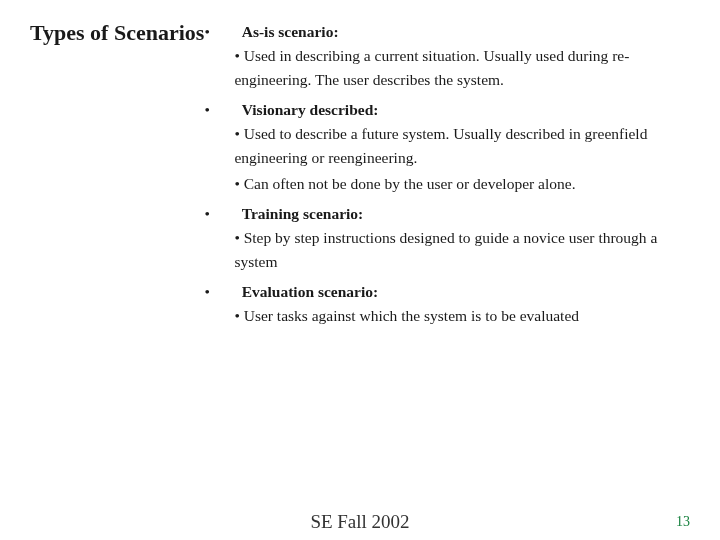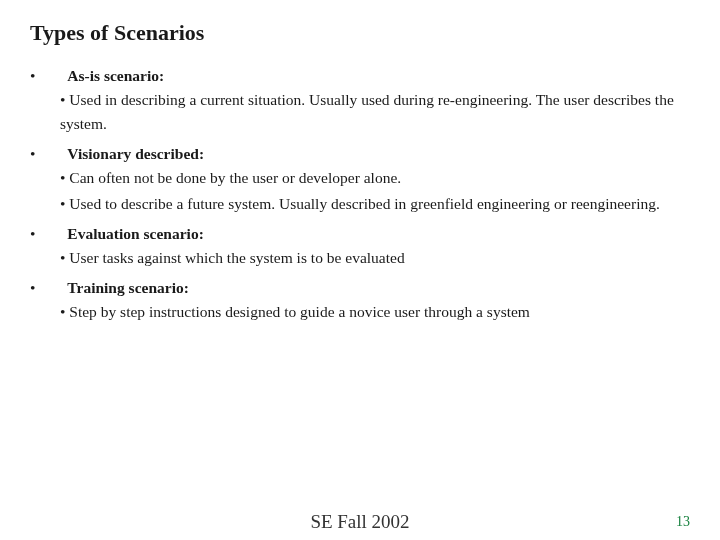--- a/index.html
+++ b/index.html
@@ -17,21 +17,20 @@
       color: #1a1a1a;
       overflow: hidden;
     }
 
     .slide-container {
       width: 720px;
       height: 540px;
       padding: 20px 30px 20px 30px;
       position: relative;
       display: flex;
-      flex-direction: column;
     }
 
     .title {
       font-size: 22px;
       font-weight: bold;
       margin-bottom: 18px;
       color: #1a1a1a;
     }
 
     .content {
@@ -91,38 +90,38 @@
     <div class="bullet-l1">
       <span>• </span><span class="bullet-l1-label">As-is scenario:</span>
       <div class="bullet-l2">
         <span>• </span><span>Used in describing a current situation. Usually used during re-engineering. The user describes the system.</span>
       </div>
     </div>
 
     <div class="bullet-l1">
       <span>• </span><span class="bullet-l1-label">Visionary described:</span>
       <div class="bullet-l2">
+        <span>• </span><span>Used to describe a future system. Usually described in greenfield engineering or reengineering.</span>
+      </div>
+      <div class="bullet-l2">
         <span>• </span><span>Can often not be done by the user or developer alone.</span>
       </div>
+    </div>
+
+    <div class="bullet-l1">
+      <span>• </span><span class="bullet-l1-label">Training scenario:</span>
       <div class="bullet-l2">
-        <span>• </span><span>Used to describe a future system. Usually described in greenfield engineering or reengineering.</span>
+        <span>• </span><span>Step by step instructions designed to guide a novice user through a system</span>
       </div>
     </div>
 
     <div class="bullet-l1">
       <span>• </span><span class="bullet-l1-label">Evaluation scenario:</span>
       <div class="bullet-l2">
         <span>• </span><span>User tasks against which the system is to be evaluated</span>
-      </div>
-    </div>
-
-    <div class="bullet-l1">
-      <span>• </span><span class="bullet-l1-label">Training scenario:</span>
-      <div class="bullet-l2">
-        <span>• </span><span>Step by step instructions designed to guide a novice user through a system</span>
       </div>
     </div>
 
   </div>
 
   <div class="footer">
     <span class="footer-center">SE Fall 2002</span>
     <span class="footer-right">13</span>
   </div>
 

